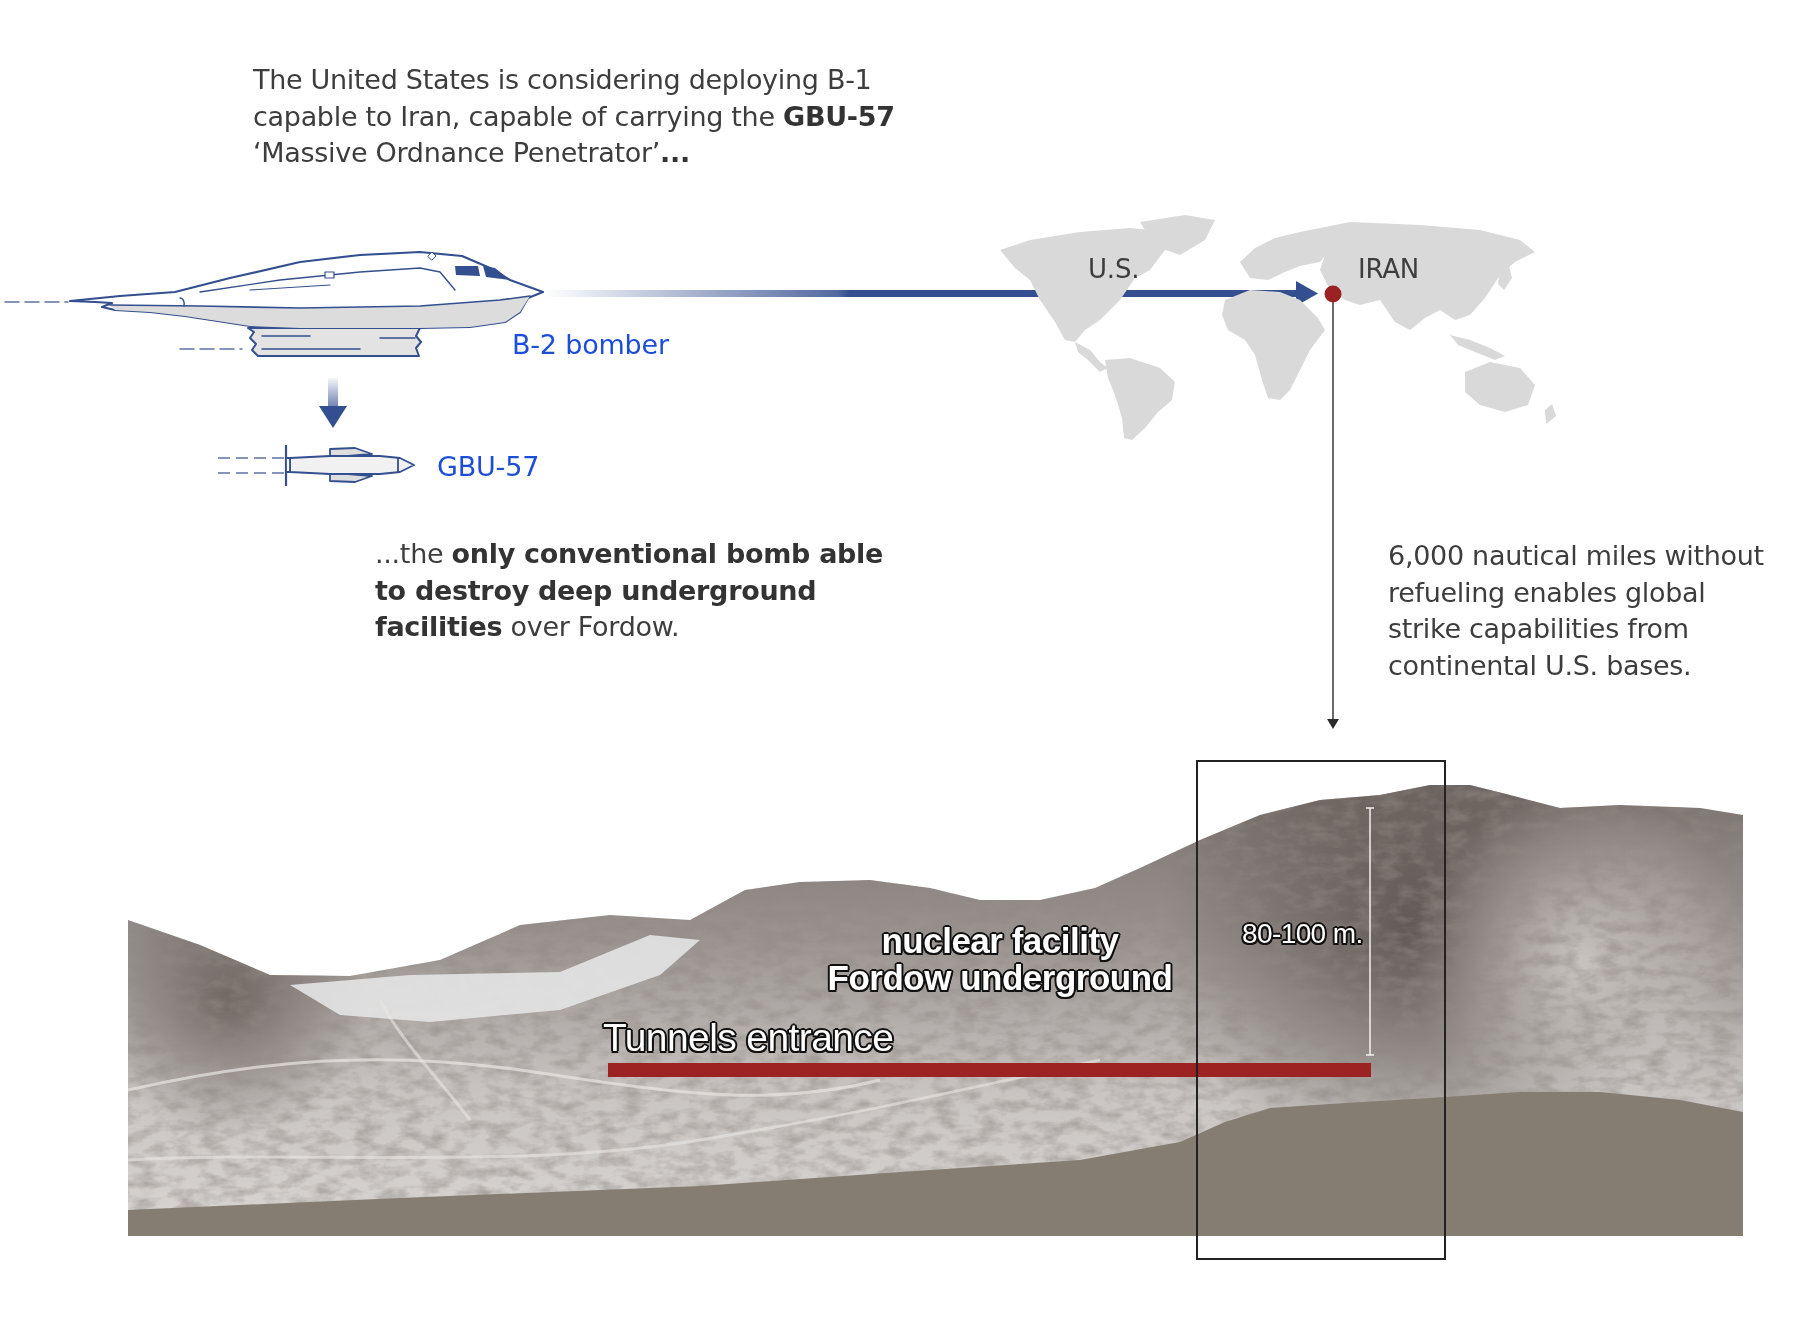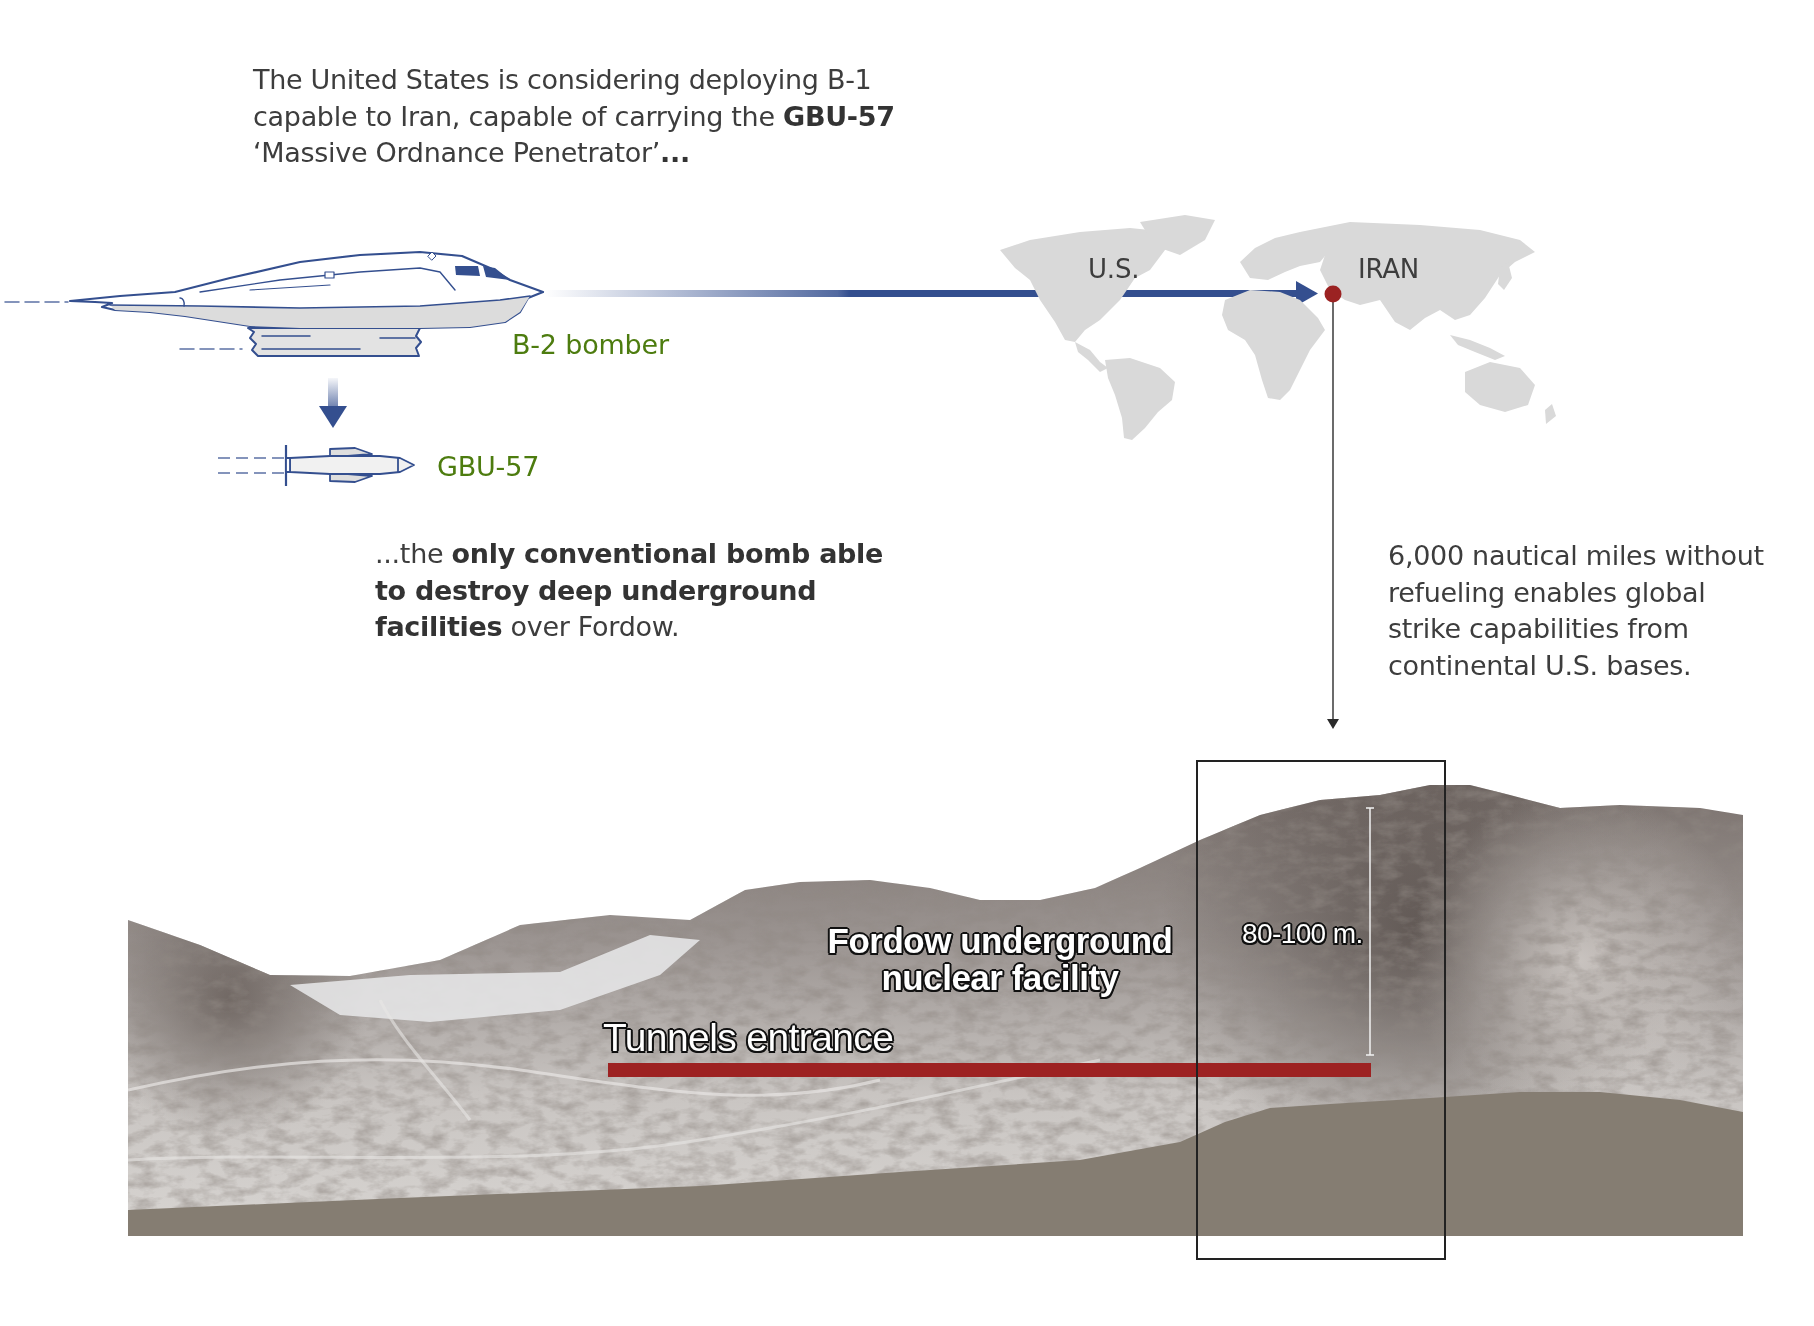--- a/index.html
+++ b/index.html
@@ -1,21 +1,21 @@
 <!DOCTYPE html>
 <html><head>
 <meta charset="utf-8">
 <style>
   html, body { margin: 0; padding: 0; background: #ffffff; }
   body { width: 1814px; height: 1326px; position: relative; overflow: hidden;
          font-family: "DejaVu Sans", "Liberation Sans", sans-serif; color: #3c3c3c; }
   .abs { position: absolute; }
   .para { font-size: 27px; line-height: 36.5px; color: #3d3d3d; letter-spacing: -0.3px; }
   .para b { font-weight: bold; color: #333; }
-  .lbl-gray { font-size: 27px; color: #4d7c0f; letter-spacing: -0.2px; }
+  .lbl-gray { font-size: 27px; color: #1d4ed8; letter-spacing: -0.2px; }
   .map-lbl { font-size: 26px; color: #3d3d3d; letter-spacing: -0.2px; }
   .terrain-lbl { color: #ffffff; font-family: "Liberation Sans", sans-serif;
     text-shadow: -2px 0 #111, 2px 0 #111, 0 -2px #111, 0 2px #111,
                  -1.5px -1.5px #111, 1.5px 1.5px #111, -1.5px 1.5px #111, 1.5px -1.5px #111; }
   .fac { font-size: 35px; font-weight: bold; line-height: 37px; text-align: center; letter-spacing: -0.5px; }
   .tun { font-size: 39px; letter-spacing: -0.6px; }
   .depth { font-size: 28px; letter-spacing: -0.6px; }
   svg { position: absolute; left: 0; top: 0; }
 </style>
 </head>
@@ -185,19 +185,19 @@
 <div class="abs map-lbl" style="left:1358px; top:254px;">IRAN</div>
 
 <div class="abs para" style="left:1388px; top:538px; width:420px;">
   <div>6,000 nautical miles without</div>
   <div>refueling enables global</div>
   <div>strike capabilities from</div>
   <div>continental U.S. bases.</div>
 </div>
 
 <div class="abs terrain-lbl fac" style="left:800px; top:922px; width:400px;">
+  <div>nuclear facility</div>
   <div>Fordow underground</div>
-  <div>nuclear facility</div>
 </div>
 
 <div class="abs terrain-lbl tun" style="left:603px; top:1016px;">Tunnels entrance</div>
 
 <div class="abs terrain-lbl depth" style="left:1242px; top:918px;text-align:right;">80-100 m.</div>
 
 </body></html>

